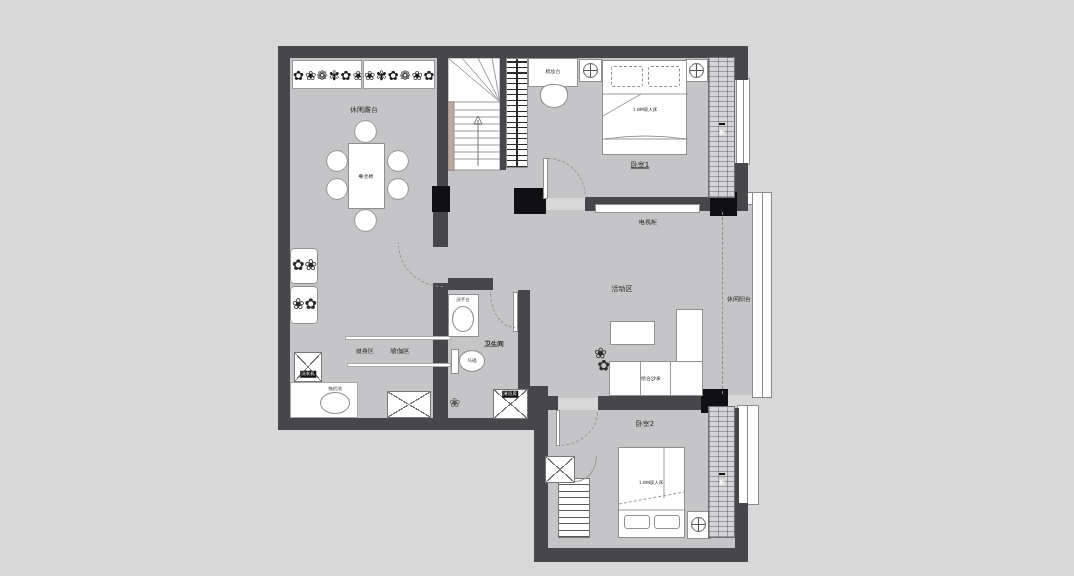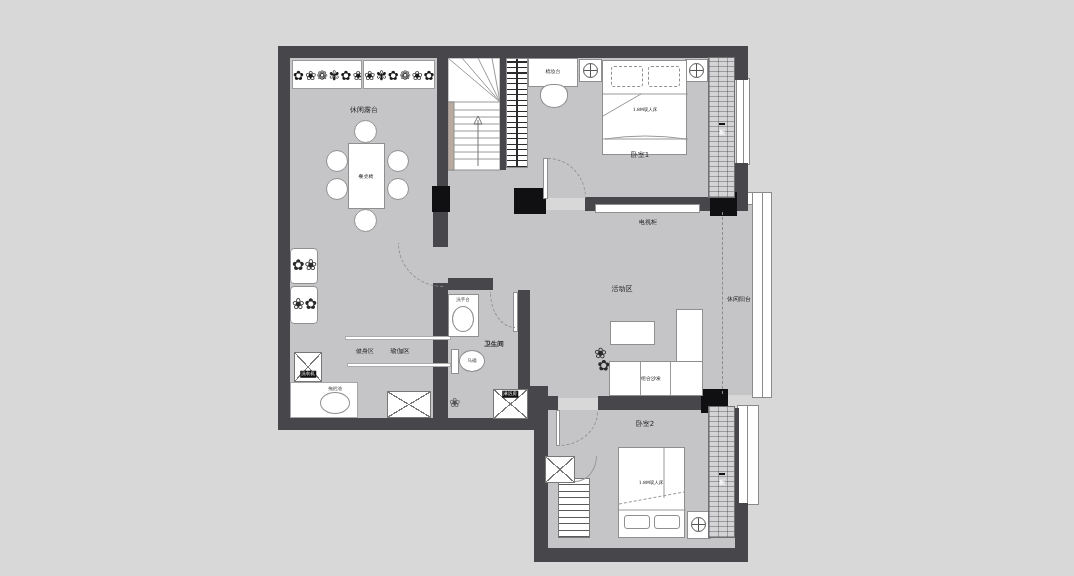--- a/index.html
+++ b/index.html
@@ -141,21 +141,21 @@
     <div class="pillow" style="left:8px;top:5px;width:32px;height:21px;border-style:dashed;"></div>
     <div class="pillow" style="left:45px;top:5px;width:32px;height:21px;border-style:dashed;"></div>
     <svg style="left:0;top:0;" width="85" height="95" viewBox="0 0 85 95">
       <line x1="0" y1="33" x2="85" y2="33" stroke="#999"></line>
       <path d="M0 55 L38 33" stroke="#999" fill="none"></path>
       <path d="M2 78 Q42 72 83 78" stroke="#999" fill="none"></path>
       <line x1="0" y1="78" x2="85" y2="78" stroke="#999"></line>
     </svg>
   </div>
   <div class="lbl" style="left:645px;top:110px;font-size:4.5px;">1.8M双人床</div>
-  <div class="lbl" style="left:640px;top:155px;">卧室1</div>
+  <div class="lbl" style="left:640px;top:165px;text-decoration:underline;">卧室1</div>
 
   <div class="hatch" style="left:708px;top:57px;width:27px;height:141px;"></div>
   <div class="vlbl" style="left:722px;top:124px;background:#111;color:#fff;padding:1px 0;font-size:6px;">衣柜</div>
 
   <div class="white" style="left:543px;top:158px;width:5px;height:41px;"></div>
   <div class="arc arc-tr" style="left:548px;top:158px;width:38px;height:40px;"></div>
 
   <div class="white" style="left:595px;top:204px;width:105px;height:9px;"></div>
   <div class="lbl" style="left:648px;top:222px;font-size:6px;">电视柜</div>
   <div class="lbl" style="left:622px;top:289px;">活动区</div>

